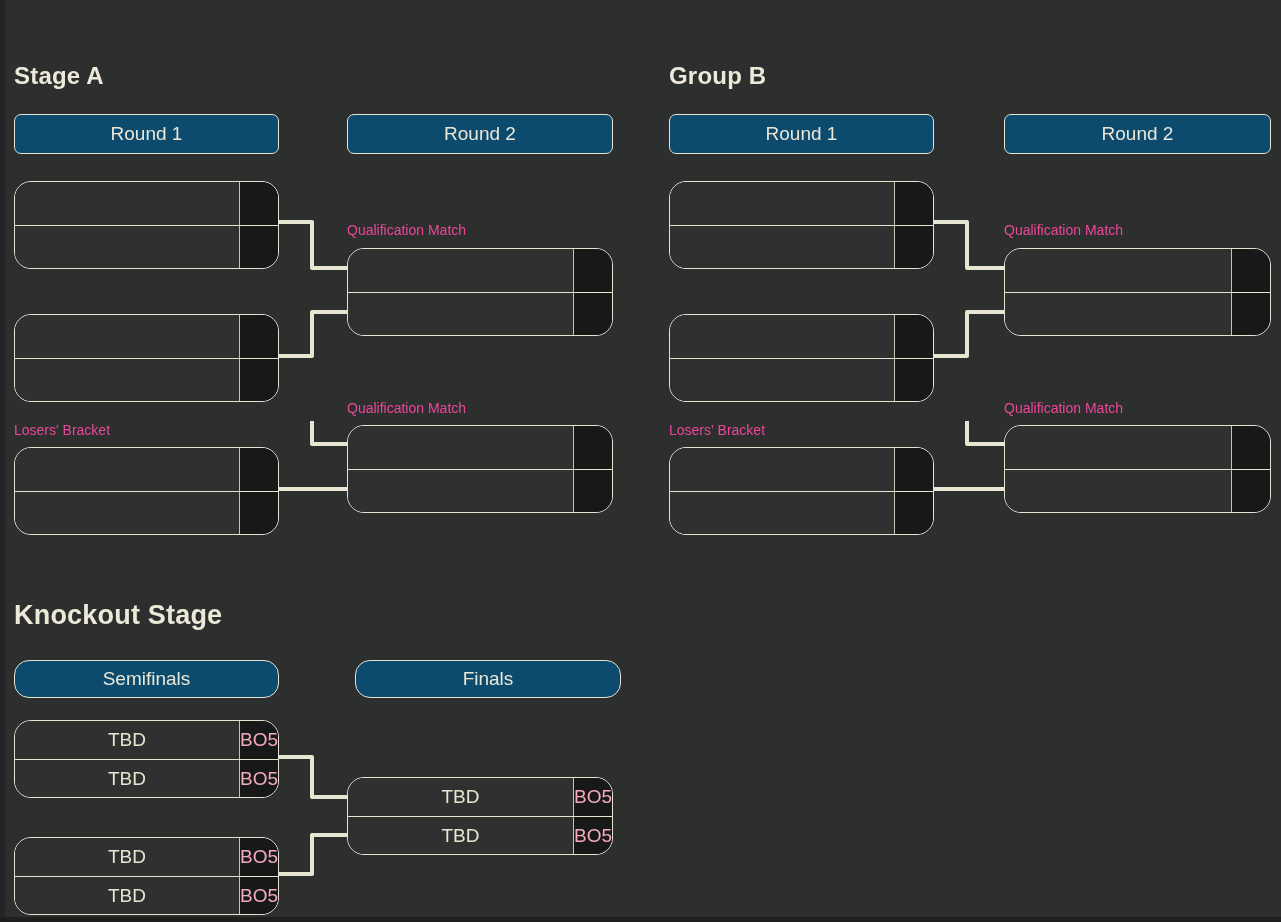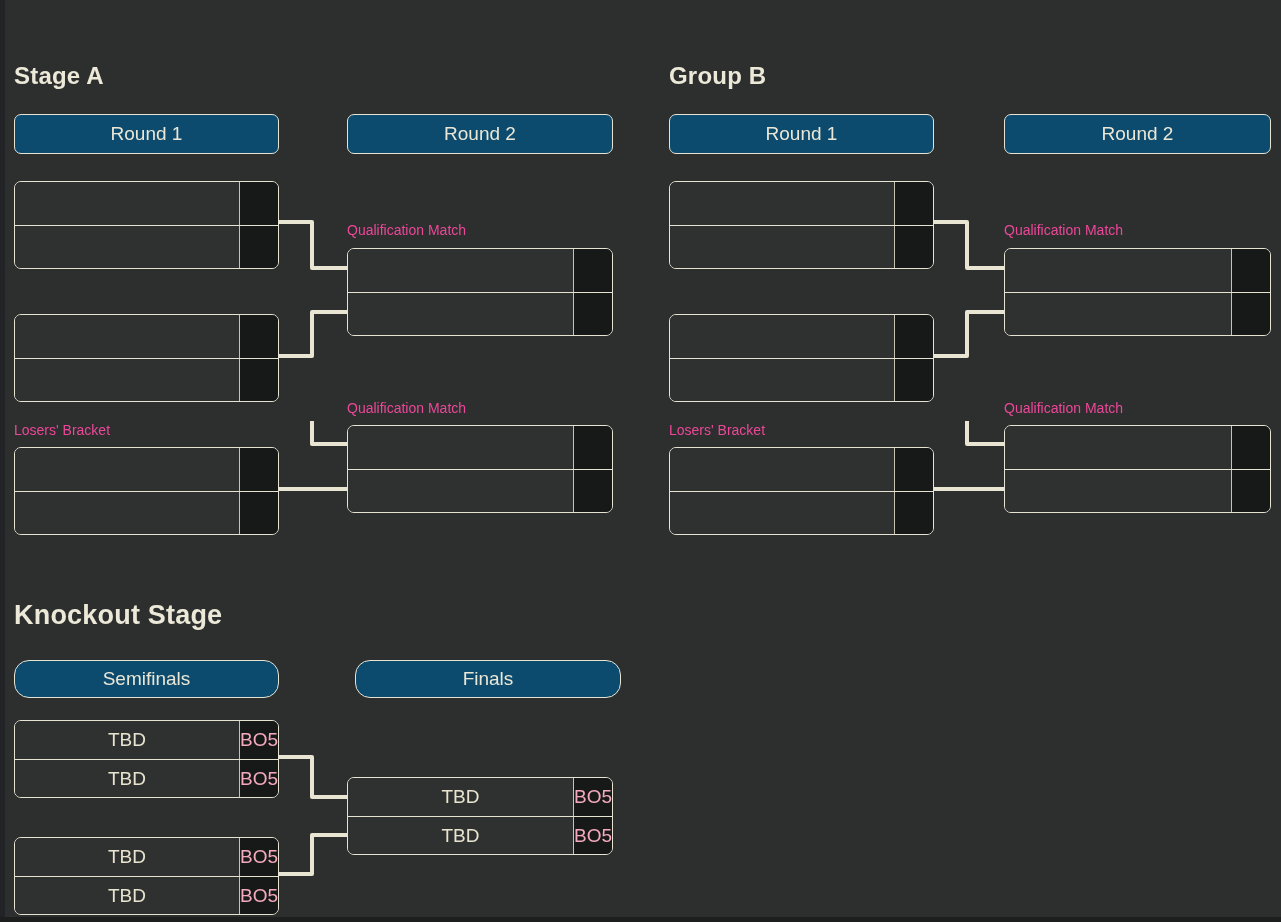--- a/index.html
+++ b/index.html
@@ -33,21 +33,21 @@
   }
   .hdr.sm { height:38px;border-radius:15px; }
 
   .lbl {
     position:absolute; height:23px;
     color:#ec4899; font-size:14px; white-space:nowrap;
   }
 
   .match {
     position:absolute;
-    border:1px solid #e6e3d3; border-radius:7px;
+    border:1px solid #e6e3d3; border-radius:17px;
     overflow:hidden;
     background:#2f3030;
   }
   .slot { display:flex; height:43px; }
   .slot + .slot { border-top:1px solid #e6e3d3; }
   .slot .name {
     flex:1; background:#2f3030;
     display:flex; align-items:center; justify-content:center;
     color:#e8e4d0; font-size:19px;
   }

